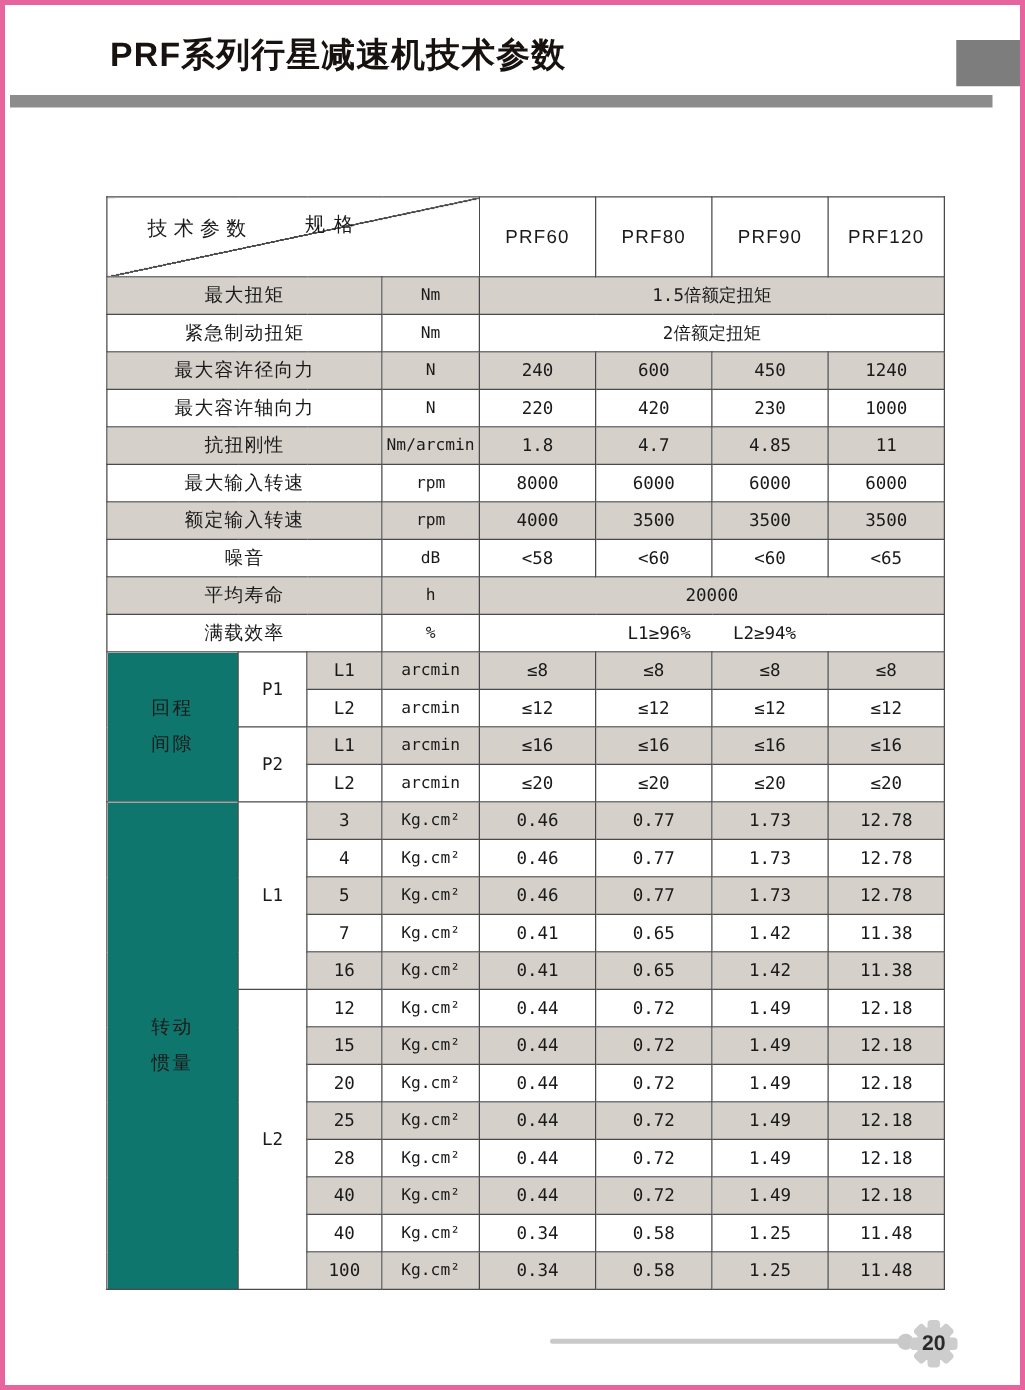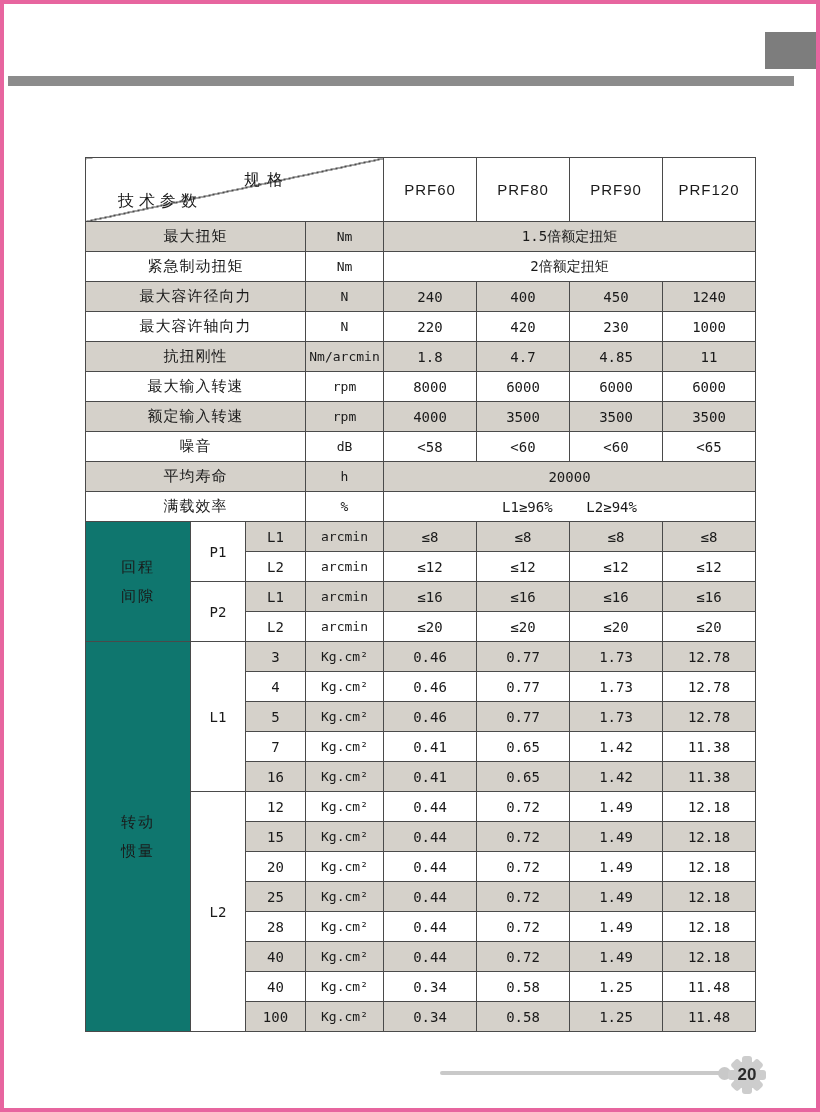--- a/index.html
+++ b/index.html
@@ -23,36 +23,37 @@
   .sub{font-family:"DejaVu Sans Mono",monospace;font-size:14px;background-clip:padding-box;}
   .unit{font-family:"DejaVu Sans Mono",monospace;font-size:13px;}
   .val{font-family:"DejaVu Sans Mono",monospace;font-size:14px;white-space:pre;}
   .hd{font-size:15px;letter-spacing:1px;height:63px;background:#fff;}
   .corner{position:relative;background:#fff;
         background-image:linear-gradient(to bottom right,
           transparent calc(50% - 0.7px), #4a4a4a calc(50% - 0.7px),
           #4a4a4a calc(50% + 0.7px), transparent calc(50% + 0.7px));}
   .corner-top{position:absolute;left:158px;top:12px;font-size:16px;letter-spacing:7px;
         font-family:"Liberation Serif",serif;}
-  .corner-bottom{position:absolute;left:32px;bottom:9px;font-size:16px;letter-spacing:5px;
+  .corner-bottom{position:absolute;left:32px;bottom:27px;font-size:16px;letter-spacing:5px;
         font-family:"Liberation Serif",serif;}
 
   .footer-line{position:absolute;left:436px;top:1067px;width:282px;height:4px;
         background:#c9c9c9;border-radius:2px;}
   .footer-dot{position:absolute;left:714px;top:1063px;width:13px;height:13px;
         border-radius:50%;background:#c9c9c9;}
   .gear{position:absolute;left:721px;top:1049px;width:44px;height:44px;}
   .gear .num{position:absolute;left:0;top:0;width:44px;height:44px;display:flex;
         align-items:center;justify-content:center;font-size:17px;font-weight:bold;color:#2a2a2a;
         font-family:"Liberation Sans",sans-serif;}
 </style>
 </head>
 <body>
 
 <div class="page">
+  <div class="page-title">PRF系列行星减速机技术参数</div>
   <div class="title-bar"></div>
   <div class="corner-tab"></div>
 
   <table class="spec-table">
     <colgroup>
       <col style="width:105px">
         <col style="width:55px">
         <col style="width:60px">
         <col style="width:78px">
       <col style="width:93px">
@@ -80,21 +81,21 @@
         </tr>
         <tr>
           <td colspan="3" class="lbl">紧急制动扭矩</td>
           <td class="unit">Nm</td>
           <td colspan="4" class="val">2倍额定扭矩</td>
         </tr>
         <tr>
           <td colspan="3" class="lbl g">最大容许径向力</td>
           <td class="unit g">N</td>
           <td class="val g">240</td>
-          <td class="val g">400</td>
+          <td class="val g">600</td>
           <td class="val g">450</td>
           <td class="val g">1240</td>
         </tr>
         <tr>
           <td colspan="3" class="lbl">最大容许轴向力</td>
           <td class="unit">N</td>
           <td class="val">220</td>
           <td class="val">420</td>
           <td class="val">230</td>
           <td class="val">1000</td>

